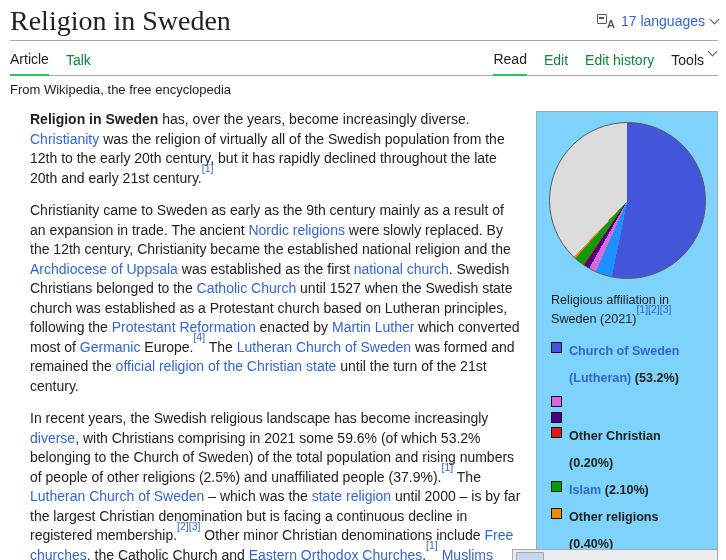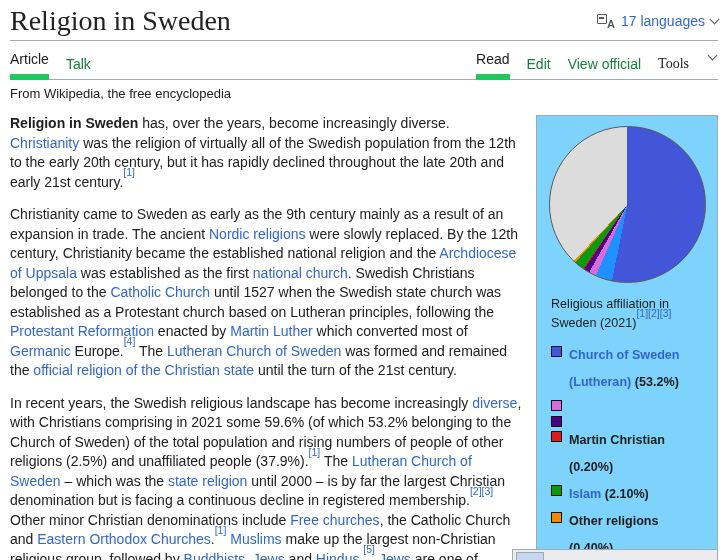--- a/index.html
+++ b/index.html
@@ -24,28 +24,28 @@
   .chev { width:7px; height:7px; border-right:1.6px solid #54595d;
     border-bottom:1.6px solid #54595d; transform:rotate(45deg);
     display:inline-block; margin-top:-4px; }
 
   .tab-row { display:flex; justify-content:space-between; align-items:flex-end;
     border-bottom:1px solid #a2a9b1; margin-top:7px; font-size:14px; }
   .tabs-left,.tabs-right { display:flex; align-items:flex-end; }
   .tab { display:inline-block; padding:3px 0 7px; margin-right:17px;
     color:#15803d; text-decoration:none; }
   .tabs-right .tab:last-child { margin-right:2px; }
-  .tab.active { color:#202122; border-bottom:6px solid #22c55e; margin-bottom:-1px; }
-  .tab.tools { color:#202122; display:flex; align-items:flex-start; gap:20px;font-family:Liberation Serif, serif; }
+  .tab.active { color:#202122; border-bottom:2px solid #22c55e; margin-bottom:-1px; }
+  .tab.tools { color:#202122; display:flex; align-items:flex-start; gap:5px; }
 
   .subtitle { font-size:13px; padding-top:6px; color:#202122; }
 
   
   .content { padding-top:13px; font-size:14px; line-height:19.5px; }
-  .content p { margin-bottom:13px; }
+  .content p { margin-bottom:13px;margin-left:20px; }
   .wlink { color:#3366cc; text-decoration:none; }
   sup.ref { font-size:10.5px; line-height:0; position:relative; top:-5px; }
   b { font-weight:bold; }
 
   
   .infobox { float:right; width:182px; margin:1px 0 10px 14px;
     border:1px solid #a2a9b1; background:#7dd3fc; padding:7px 4px 6px;
     font-size:12.6px; line-height:1.5; }
   .pie { width:157px; height:157px; border-radius:50%; margin:3px auto 12px;
     border:1px solid #5a5a5a; }
@@ -81,21 +81,21 @@
     </div>
 
     <nav class="tab-row">
       <div class="tabs-left">
         <a href="#" class="tab active">Article</a>
         <a href="#" class="tab">Talk</a>
       </div>
       <div class="tabs-right">
         <a href="#" class="tab active">Read</a>
         <a href="#" class="tab">Edit</a>
-        <a href="#" class="tab">View official</a>
+        <a href="#" class="tab">Edit history</a>
         <a href="#" class="tab tools">
           <span>Tools</span>
           <span class="chev"></span>
         </a>
       </div>
     </nav>
 
     <div class="subtitle">From Wikipedia, the free encyclopedia</div>
   </header>
 
@@ -112,21 +112,21 @@
             <span class="legend-text"><a href="#" class="wlink">Church of Sweden (Lutheran)</a> (53.2%)</span>
           </div>
           <div class="legend-row">
             <span class="swatch" style="background: rgb(217, 106, 217);"></span>
           </div>
           <div class="legend-row">
             <span class="swatch" style="background: rgb(75, 0, 130);"></span>
           </div>
           <div class="legend-row">
             <span class="swatch" style="background: rgb(221, 26, 26);"></span>
-            <span class="legend-text"><span>Martin Christian</span> (0.20%)</span>
+            <span class="legend-text"><span>Other Christian</span> (0.20%)</span>
           </div>
           <div class="legend-row">
             <span class="swatch" style="background: rgb(10, 154, 10);"></span>
             <span class="legend-text"><a href="#" class="wlink">Islam</a> (2.10%)</span>
           </div>
           <div class="legend-row">
             <span class="swatch" style="background: rgb(240, 138, 0);"></span>
             <span class="legend-text"><span>Other religions</span> (0.40%)</span>
           </div>
           <div class="legend-row">

